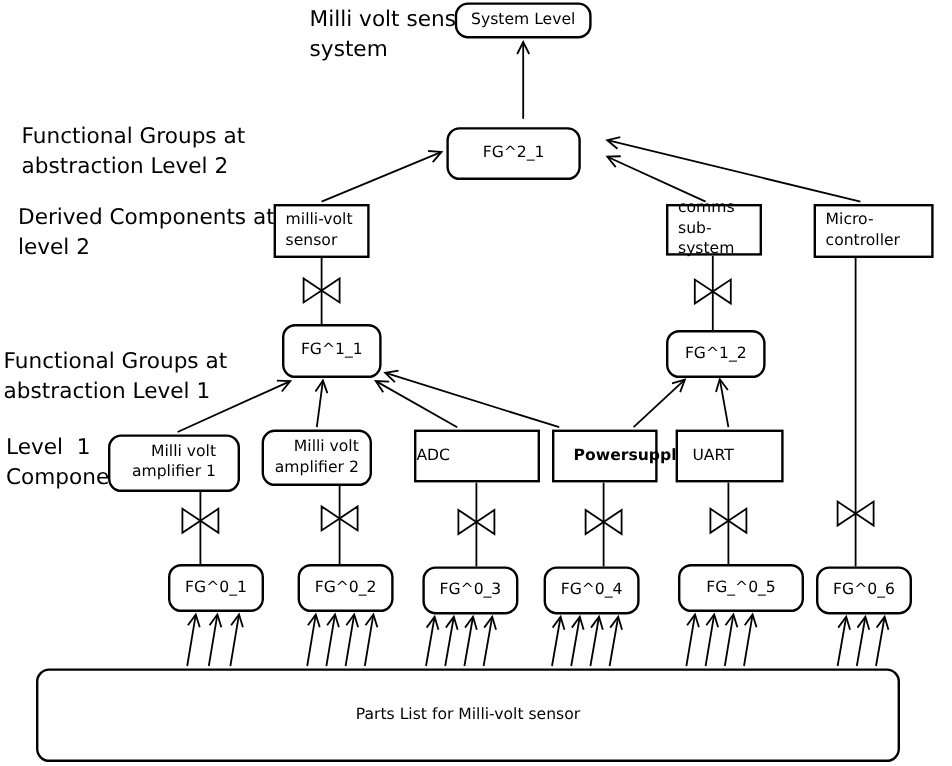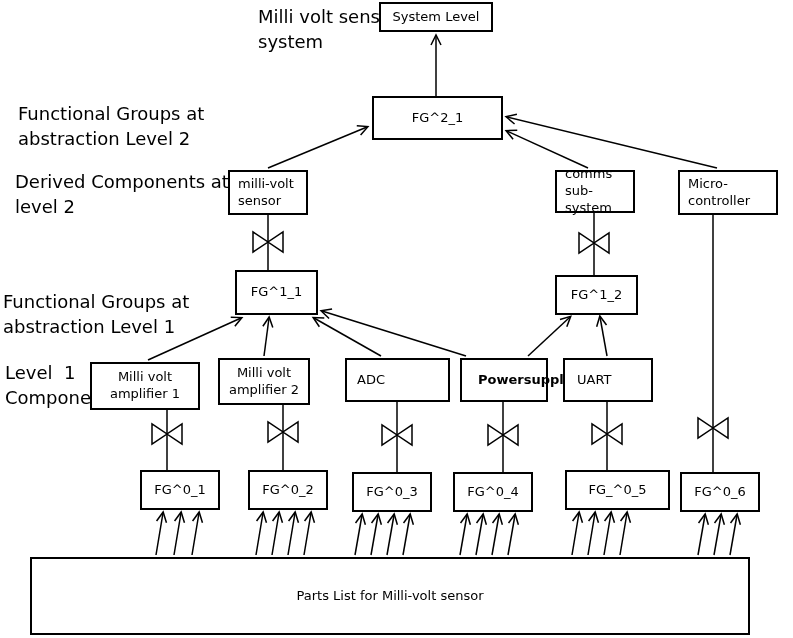--- a/index.html
+++ b/index.html
@@ -5,23 +5,23 @@
   * { margin:0; padding:0; box-sizing:border-box; }
   html,body { background:#ffffff; }
   body { font-family:"DejaVu Sans","Liberation Sans",sans-serif; color:#000; }
   .stage { position:relative; width:793px; height:638px; background:#fff; overflow:hidden; }
   svg.wires { position:absolute; left:0; top:0; }
   .node {
     position:absolute; border:2px solid #000; background:#fff;
     display:flex; align-items:center; font-size:13px; line-height:1.3;
     white-space:pre-wrap; z-index:2;
   }
-  .node.center { justify-content:center; text-align:center; }
+  .node.center { justify-content:center; text-align:right;border-radius:11px; }
   .node.left   { justify-content:flex-start; text-align:left; padding-left:8px; }
-  .node.pad10  { padding-left:10px; }
+  .node.pad10  { padding-left:0; }
   .node.pad4   { padding-left:16px;font-weight:bold; }
   .node.pad12  { padding-left:12px; }
   .rowlabel {
     position:absolute; font-size:18px; line-height:1.38;
     white-space:pre-wrap; z-index:2;
   }
 </style>
 </head>
 <body>
 
@@ -106,21 +106,21 @@
   <div class="rowlabel" style="left:18px;top:102px">Functional Groups at
 abstraction Level 2</div>
   <div class="rowlabel" style="left:15px;top:170px">Derived Components at
 level 2</div>
   <div class="rowlabel" style="left:3px;top:290px">Functional Groups at
 abstraction Level 1</div>
   <div class="rowlabel" style="left:5px;top:361px">Level  1
 Components</div>
 
   <div class="node center" style="left:379px;top:2px;width:114px;height:30px">System Level</div>
-  <div class="node center" style="left:372px;top:96px;width:131px;height:44px">FG^2_1</div>
+  <div class="node center" style="left:372px;top:106px;width:112px;height:44px">FG^2_1</div>
 
   <div class="node left" style="left:228px;top:170px;width:80px;height:45px">milli-volt
 sensor</div>
   <div class="node left" style="left:555px;top:170px;width:80px;height:43px">comms
 sub-system</div>
   <div class="node left" style="left:678px;top:170px;width:100px;height:45px">Micro-
 controller</div>
 
   <div class="node center" style="left:235px;top:270px;width:83px;height:45px">FG^1_1</div>
   <div class="node center" style="left:555px;top:275px;width:83px;height:40px">FG^1_2</div>

